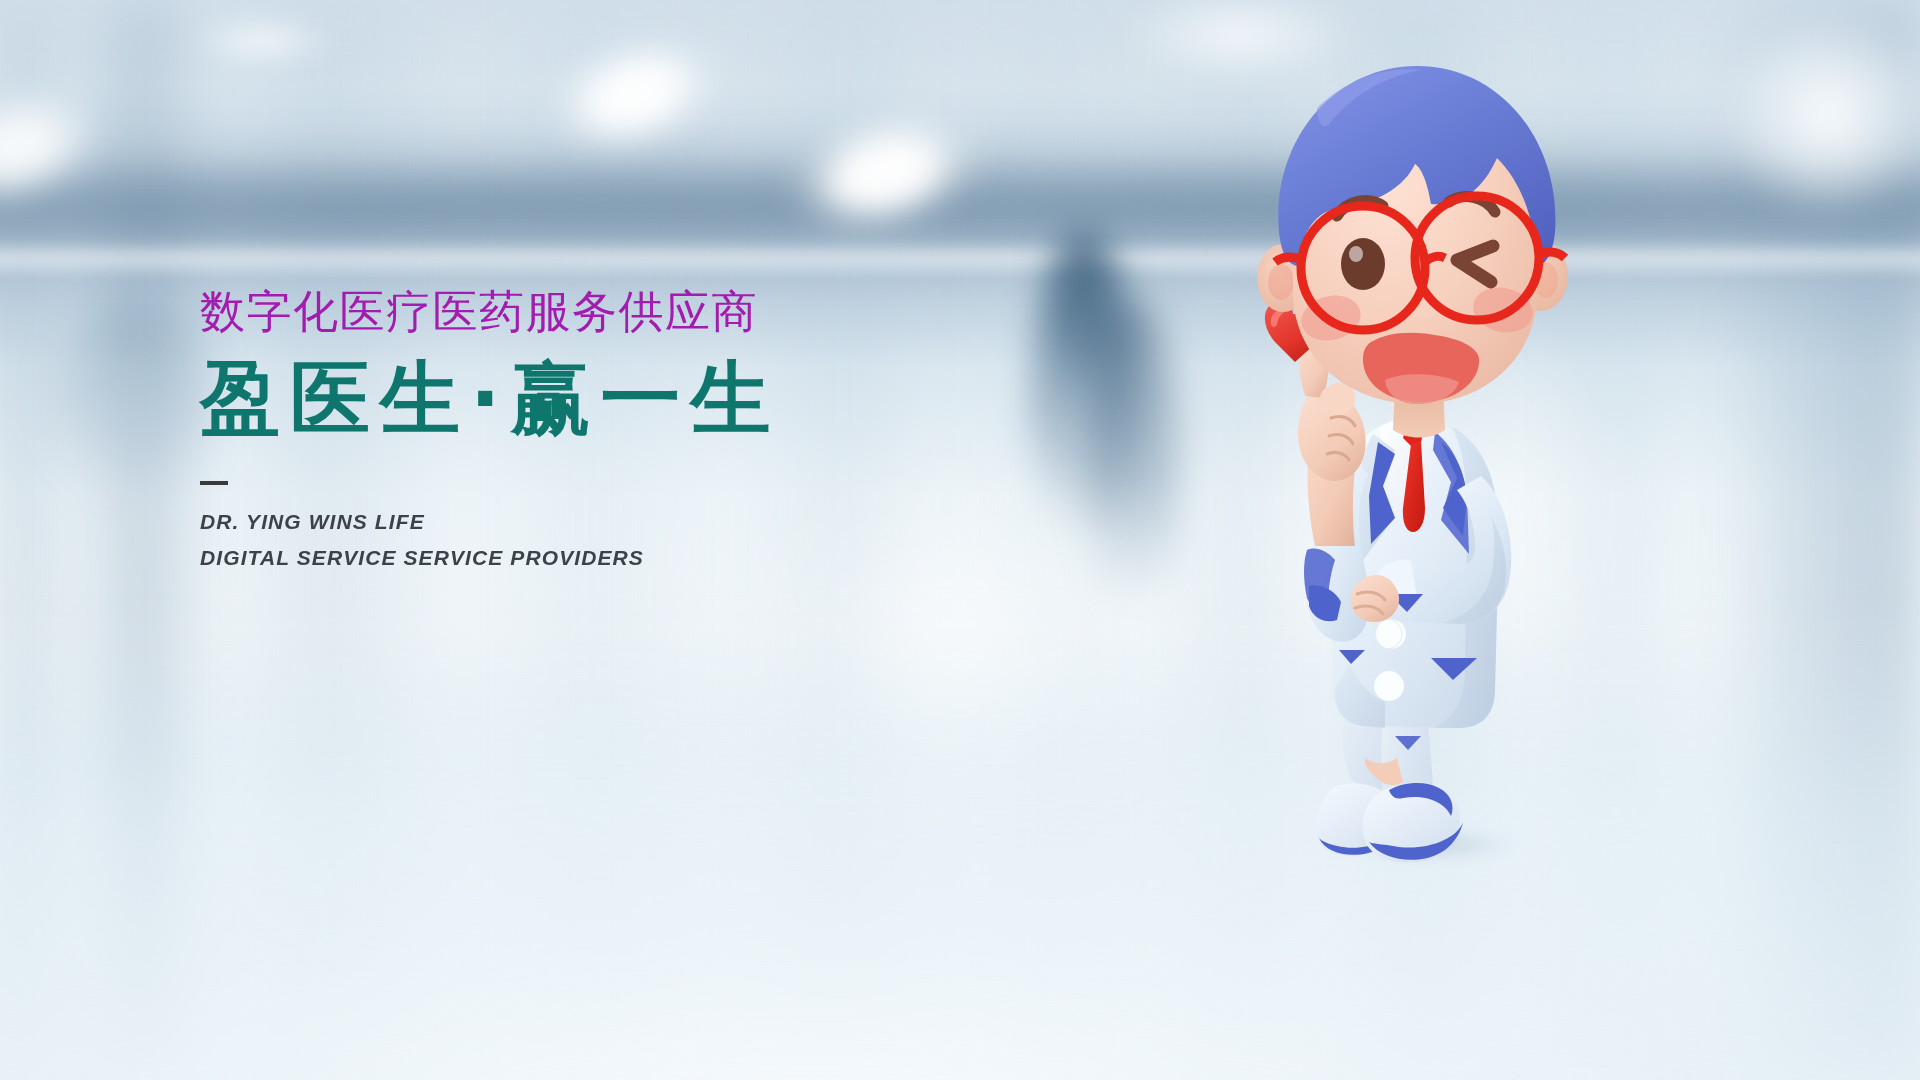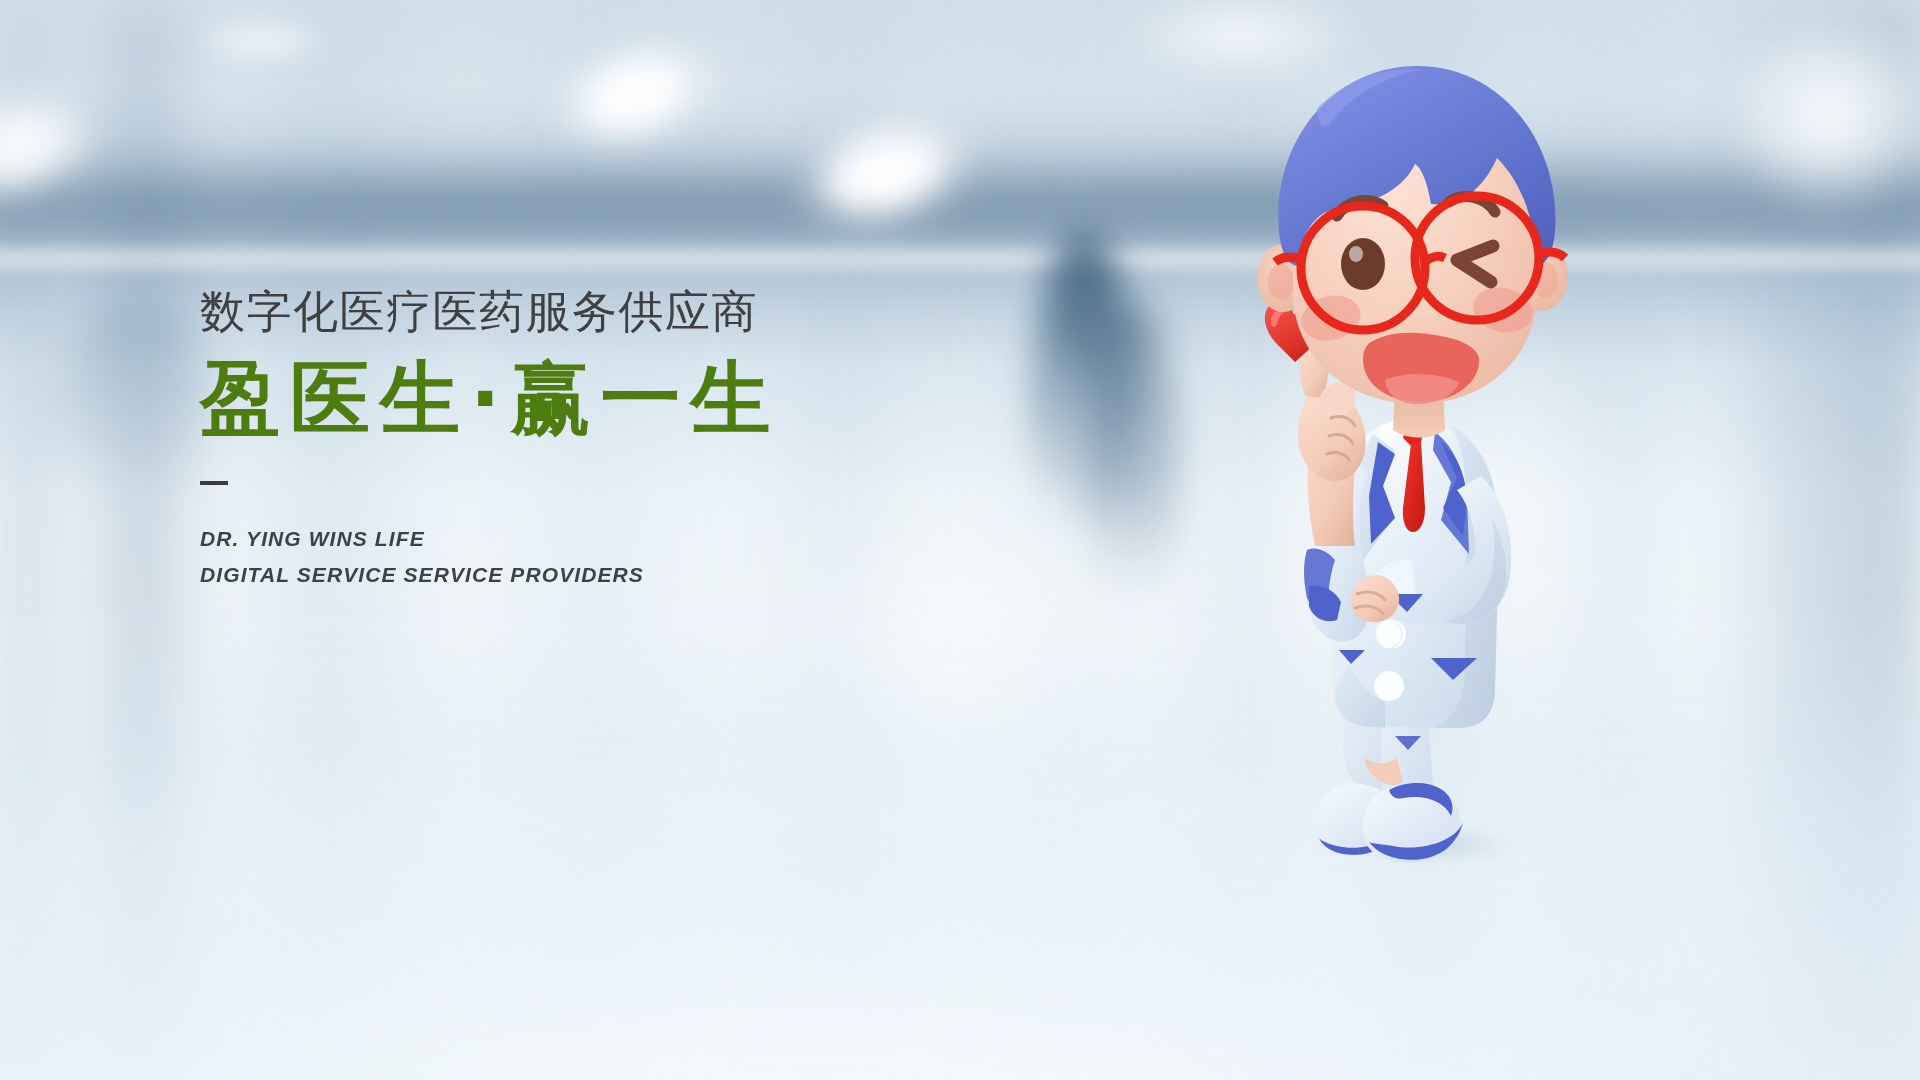--- a/index.html
+++ b/index.html
@@ -113,46 +113,46 @@
     left: 200px;
     top: 288px;
     width: 760px;
     z-index: 40;
   }
 
   .subtitle-cn {
     font-size: 45px;
     line-height: 1.08;
     letter-spacing: 1.5px;
-    color: #404040;
+    color: #a21caf;
     font-weight: 400;
     white-space: nowrap;
     font-family: "DejaVu Sans", "Liberation Sans", sans-serif;
   }
 
   .headline-cn {
     margin-top: 22px;
     font-size: 80px;
     line-height: 1.0;
     letter-spacing: 10px;
-    color: #4d7c0f;
+    color: #0f766e;
     font-weight: 700;
     white-space: nowrap;
     font-family: "DejaVu Sans", "Liberation Sans", sans-serif;
   }
 
   .divider {
     margin-top: 42px;
     width: 28px;
     height: 4px;
     background: #3a3a3a;
   }
 
   .en-block {
-    margin-top: 36px;
+    margin-top: 19px;
     color: #3c4348;
     font-style: italic;
     font-weight: 700;
     font-size: 21px;
     letter-spacing: 1.1px;
     line-height: 1.72;
     font-family: "Liberation Sans", sans-serif;
   }
 
   

